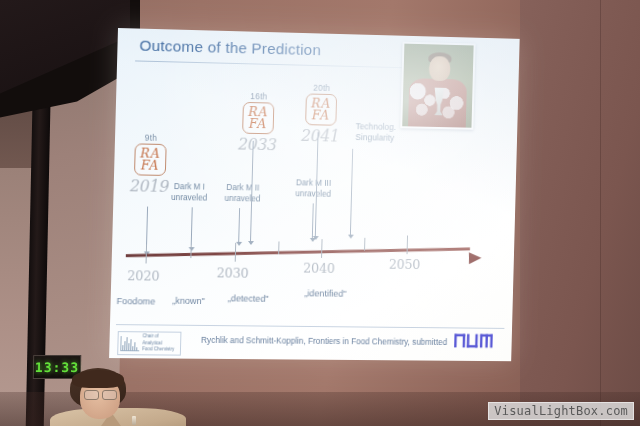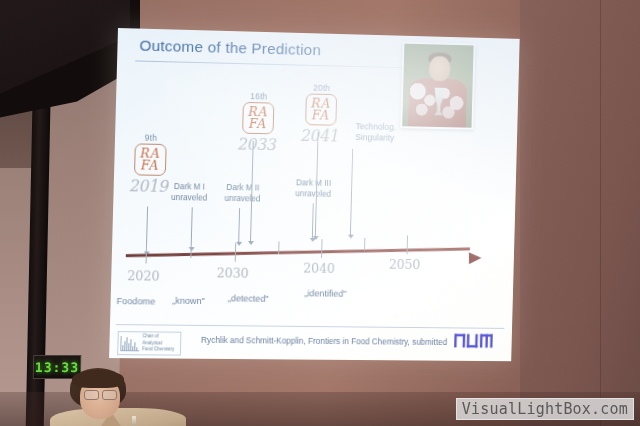--- a/index.html
+++ b/index.html
@@ -271,21 +271,21 @@
   }
   .pr-pin{
     position:absolute;left:84px;top:48px;width:4px;height:9px;
     background:linear-gradient(180deg,#f0e5d4,#b9ab97);border-radius:1px;
   }
 
   
   .watermark{
     position:absolute;right:6px;bottom:6px;
     background:rgba(226,226,226,.82);
-    color:#5a5a5a;font-size:15px;
+    color:#5a5a5a;font-size:12px;
     padding:1px 5px;letter-spacing:.2px;
     font-family:"DejaVu Sans Mono", monospace;
     border:1px solid rgba(255,255,255,.5);
   }
 </style>
 </head>
 <body>
 
 <div id="scene">
 

